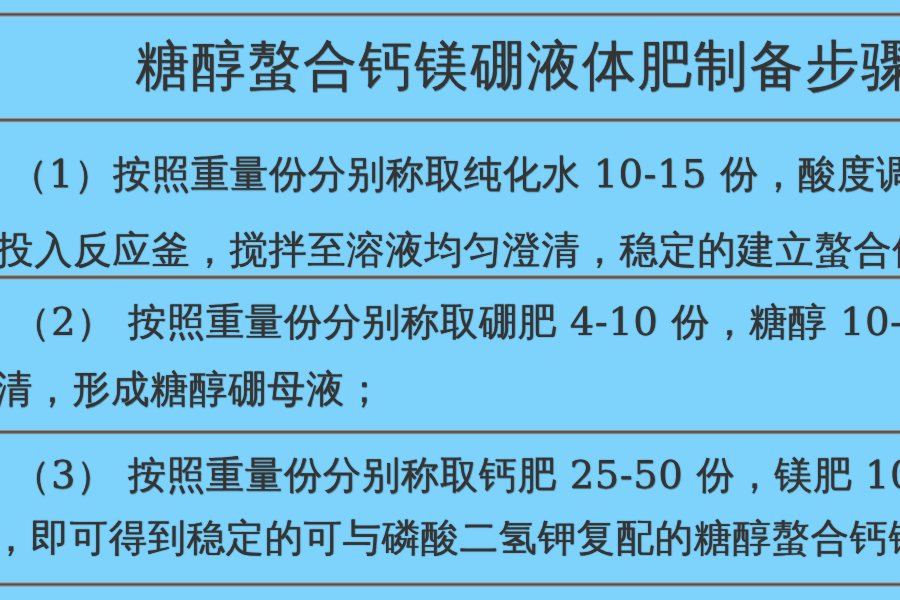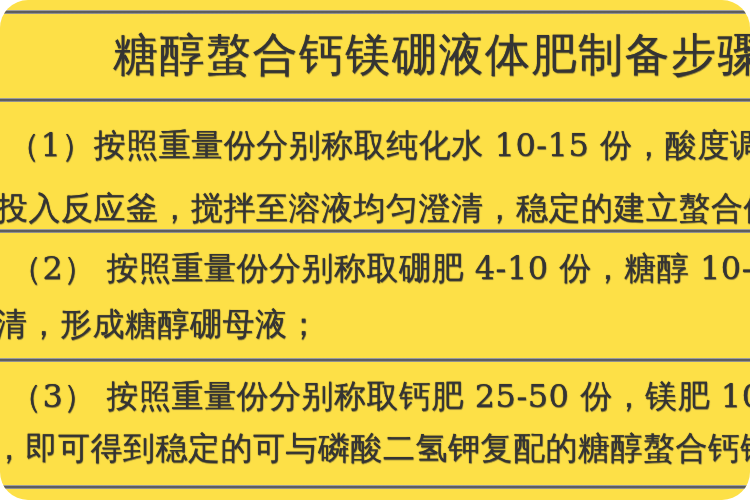--- a/index.html
+++ b/index.html
@@ -5,23 +5,22 @@
   html, body {
     margin: 0;
     padding: 0;
     background: #ffffff;
   }
   #stage {
     position: relative;
     width: 750px;
     height: 500px;
     overflow: hidden;
-    background: #fde047;
+    background: #7dd3fc;
     font-family: "DejaVu Serif", "Liberation Serif", serif;
-    border-radius: 28px;
   }
   .rule {
     position: absolute;
     left: 0;
     width: 750px;
     height: 4px;
     background: linear-gradient(to bottom, #bdbdbd 0%, #4a4a4a 45%, #5a5a5a 60%, #a9a9a9 100%);
   }
   .txt {
     position: absolute;

